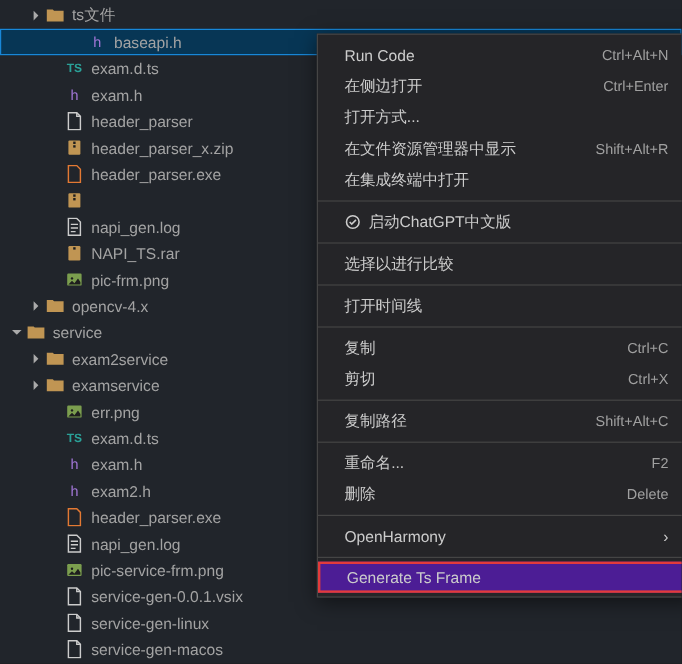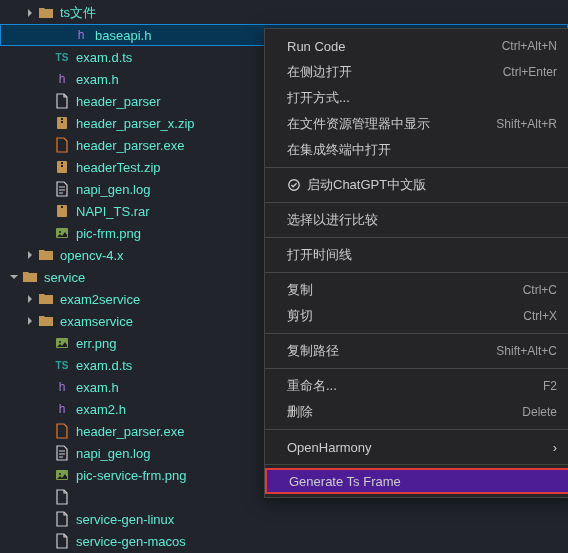--- a/index.html
+++ b/index.html
@@ -41,21 +41,21 @@
     .chevron svg { width: 10px; height: 10px; }
     .icon {
       width: 16px;
       height: 16px;
       display: inline-flex;
       align-items: center;
       justify-content: center;
       margin-right: 6px;
       flex-shrink: 0;
     }
-    .label { color: #5eead4; }
+    .label { color: #a3a3a3; }
     .indent { display: inline-block; }
     
     .context-menu {
       position: absolute;
       top: 28px;
       left: 264px;
       width: 316px;
       background: #252528;
       border: 1px solid #454545;
       box-shadow: 0 4px 16px rgba(0,0,0,0.5);
@@ -172,21 +172,20 @@
     <div class="tree-row">
       <span class="indent" style="width:40px"></span>
       <span class="chevron"></span>
       <span class="icon">
         <svg viewBox="0 0 16 16" fill="#c09553">
           <rect x="3" y="2" width="10" height="12" rx="1"></rect>
           <rect x="7" y="3" width="2" height="2" fill="#1e1e1e"></rect>
           <rect x="7" y="6" width="2" height="2" fill="#1e1e1e"></rect>
         </svg>
       </span>
-      <span class="label">headerTest.zip</span>
     </div>
     <div class="tree-row">
       <span class="indent" style="width:40px"></span>
       <span class="chevron"></span>
       <span class="icon">
         <svg viewBox="0 0 16 16" fill="none" stroke="#cccccc" stroke-width="1.2">
           <path d="M3 1h7l3 3v11H3z"></path>
           <path d="M5 6h6M5 9h6M5 12h4"></path>
         </svg>
       </span>
@@ -342,20 +341,21 @@
     </div>
     <div class="tree-row">
       <span class="indent" style="width:40px"></span>
       <span class="chevron"></span>
       <span class="icon">
         <svg viewBox="0 0 16 16" fill="none" stroke="#cccccc" stroke-width="1.2">
           <path d="M3 1h7l3 3v11H3z"></path>
           <path d="M10 1v3h3"></path>
         </svg>
       </span>
+      <span class="label">service-gen-0.0.1.vsix</span>
     </div>
     <div class="tree-row">
       <span class="indent" style="width:40px"></span>
       <span class="chevron"></span>
       <span class="icon">
         <svg viewBox="0 0 16 16" fill="none" stroke="#cccccc" stroke-width="1.2">
           <path d="M3 1h7l3 3v11H3z"></path>
           <path d="M10 1v3h3"></path>
         </svg>
       </span>

